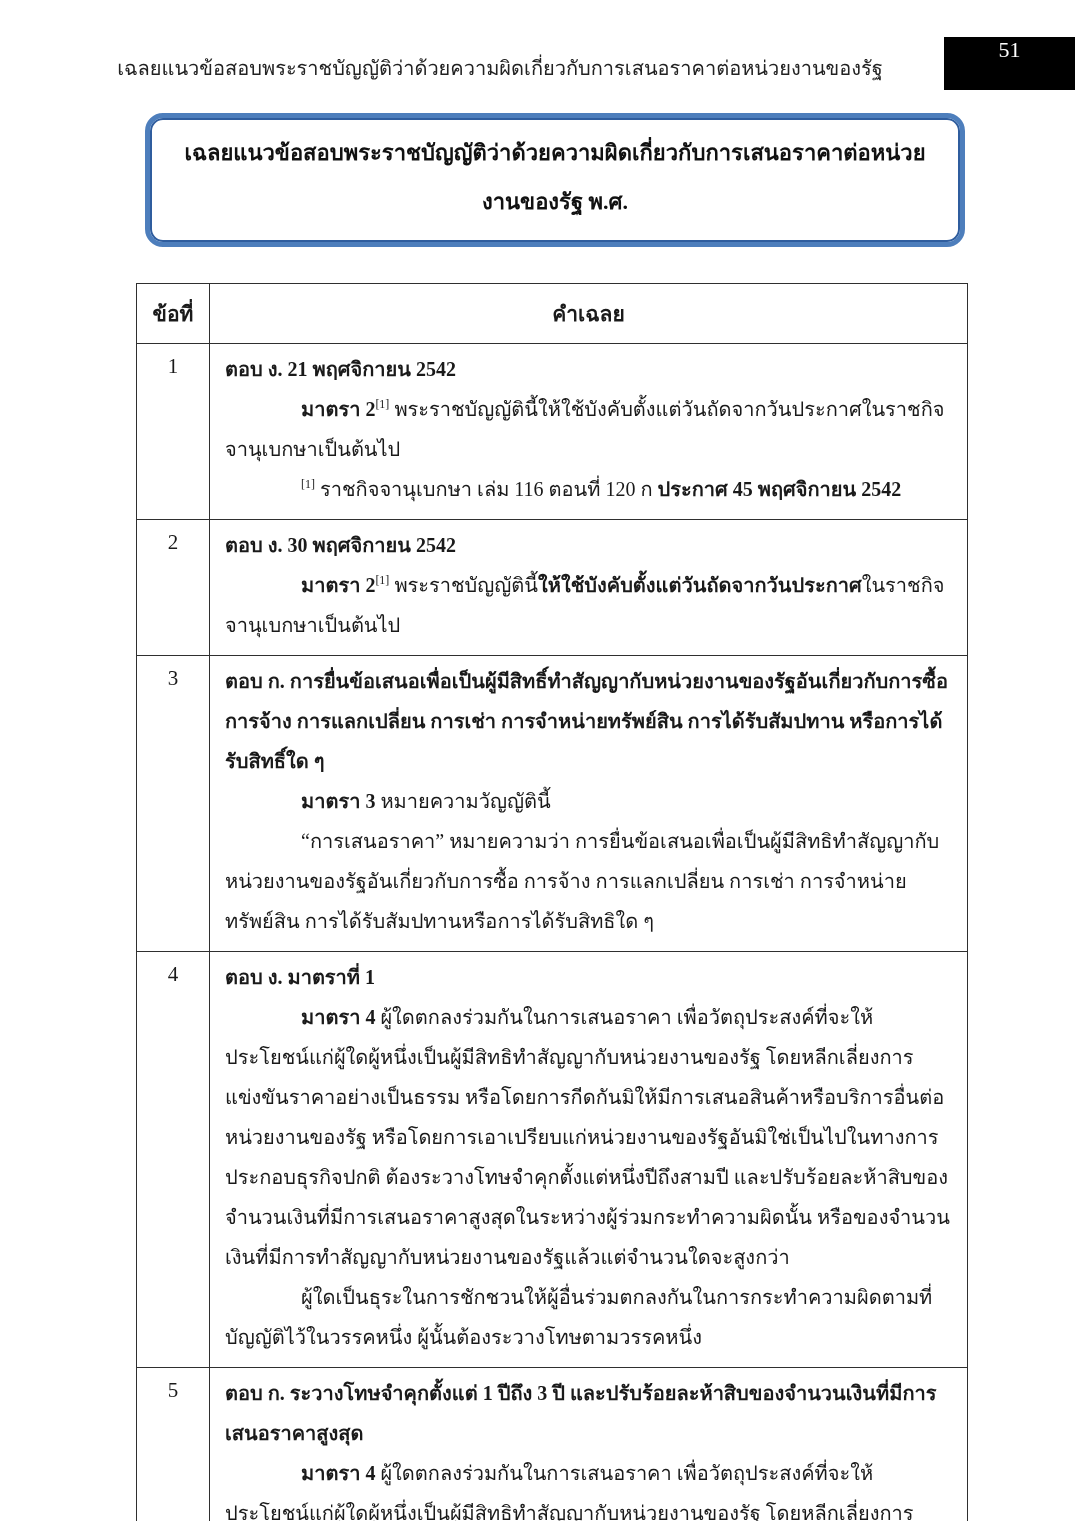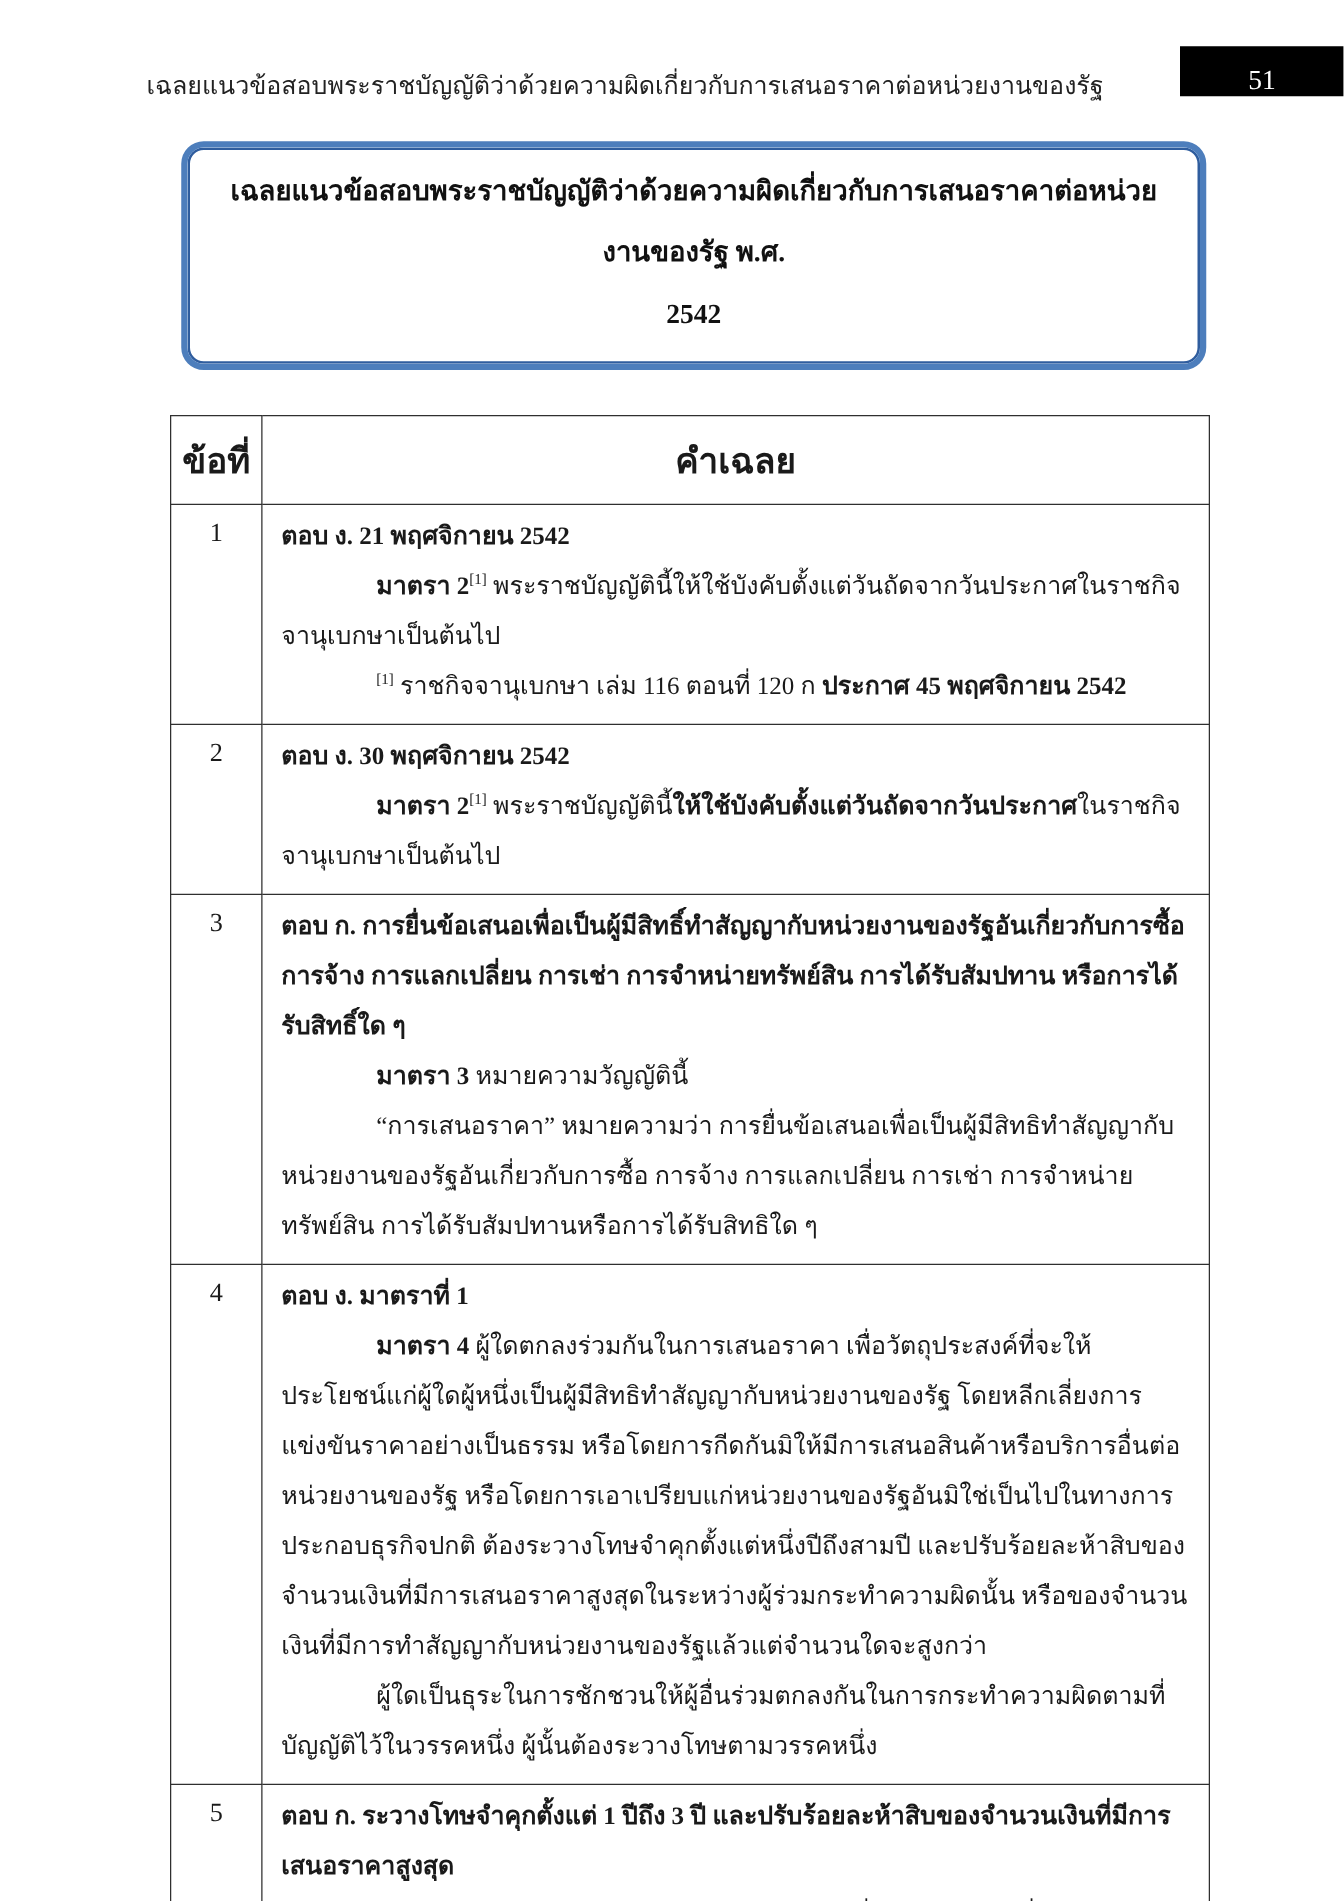--- a/index.html
+++ b/index.html
@@ -8,42 +8,42 @@
     font-family:"Liberation Serif", serif; color:#1a1a1a; overflow:hidden;
   }
 
   
   .running-header { position:absolute; top:0; left:0; width:1075px; height:100px; }
   .header-title {
     position:absolute; top:52px; left:0; width:1000px; text-align:center;
     font-size:20px; color:#222;
   }
   .page-number-box {
-    position:absolute; top:37px; right:0; width:131px; height:40px;
-    background:#000000; color:#ffffff; display:flex; align-items:flex-end; justify-content:center;
+    position:absolute; top:37px; right:0; width:131px; height:53px;
+    background:#000000; color:#ffffff; display:flex; align-items:flex-start; justify-content:center;
     font-size:22px;
   }
 
   
   .title-box {
     box-sizing:border-box; margin:113px 0 0 145px; width:820px;
     border:5px solid #4d7ebc; border-radius:18px;
     box-shadow: inset 0 0 0 2px #2f5d9e;
     padding:10px 26px 16px 26px; text-align:center;
     font-weight:bold; font-size:22px; line-height:49px; color:#111;
     background:#ffffff;
   }
 
   
   .answer-table {
     border-collapse:collapse; margin:36px 0 0 136px; width:832px; table-layout:fixed;
   }
   .answer-table th, .answer-table td { border:1px solid #2f2f2f; }
   .answer-table thead th {
-    font-weight:bold; font-size:28px; padding:13px 6px; text-align:center; background:#fff;
+    font-weight:bold; font-size:21px; padding:13px 6px; text-align:center; background:#fff;
   }
   th.col-no, td.col-no { width:60px; }
   td.col-no { text-align:center; vertical-align:top; padding-top:10px; font-size:21px; }
   td.col-ans {
     font-size:20px; line-height:40px; padding:5px 12px 10px 15px; vertical-align:top;
   }
   .para { margin:0; }
   .para.indent { text-indent:76px; }
   .bold { font-weight:bold; }
   td.col-ans sup { font-size:12px; line-height:0; }
@@ -55,21 +55,20 @@
 
   <div class="running-header">
     <div class="header-title">เฉลยแนวข้อสอบพระราชบัญญัติว่าด้วยความผิดเกี่ยวกับการเสนอราคาต่อหน่วยงานของรัฐ</div>
     <div class="page-number-box">
       <span>51</span>
     </div>
   </div>
 
   <div class="title-box">
     <div>เฉลยแนวข้อสอบพระราชบัญญัติว่าด้วยความผิดเกี่ยวกับการเสนอราคาต่อหน่วยงานของรัฐ พ.ศ.</div>
-    <div>2542</div>
   </div>
 
   <table class="answer-table">
     <thead>
       <tr>
         <th class="col-no">ข้อที่</th>
         <th>คำเฉลย</th>
       </tr>
     </thead>
     <tbody>

